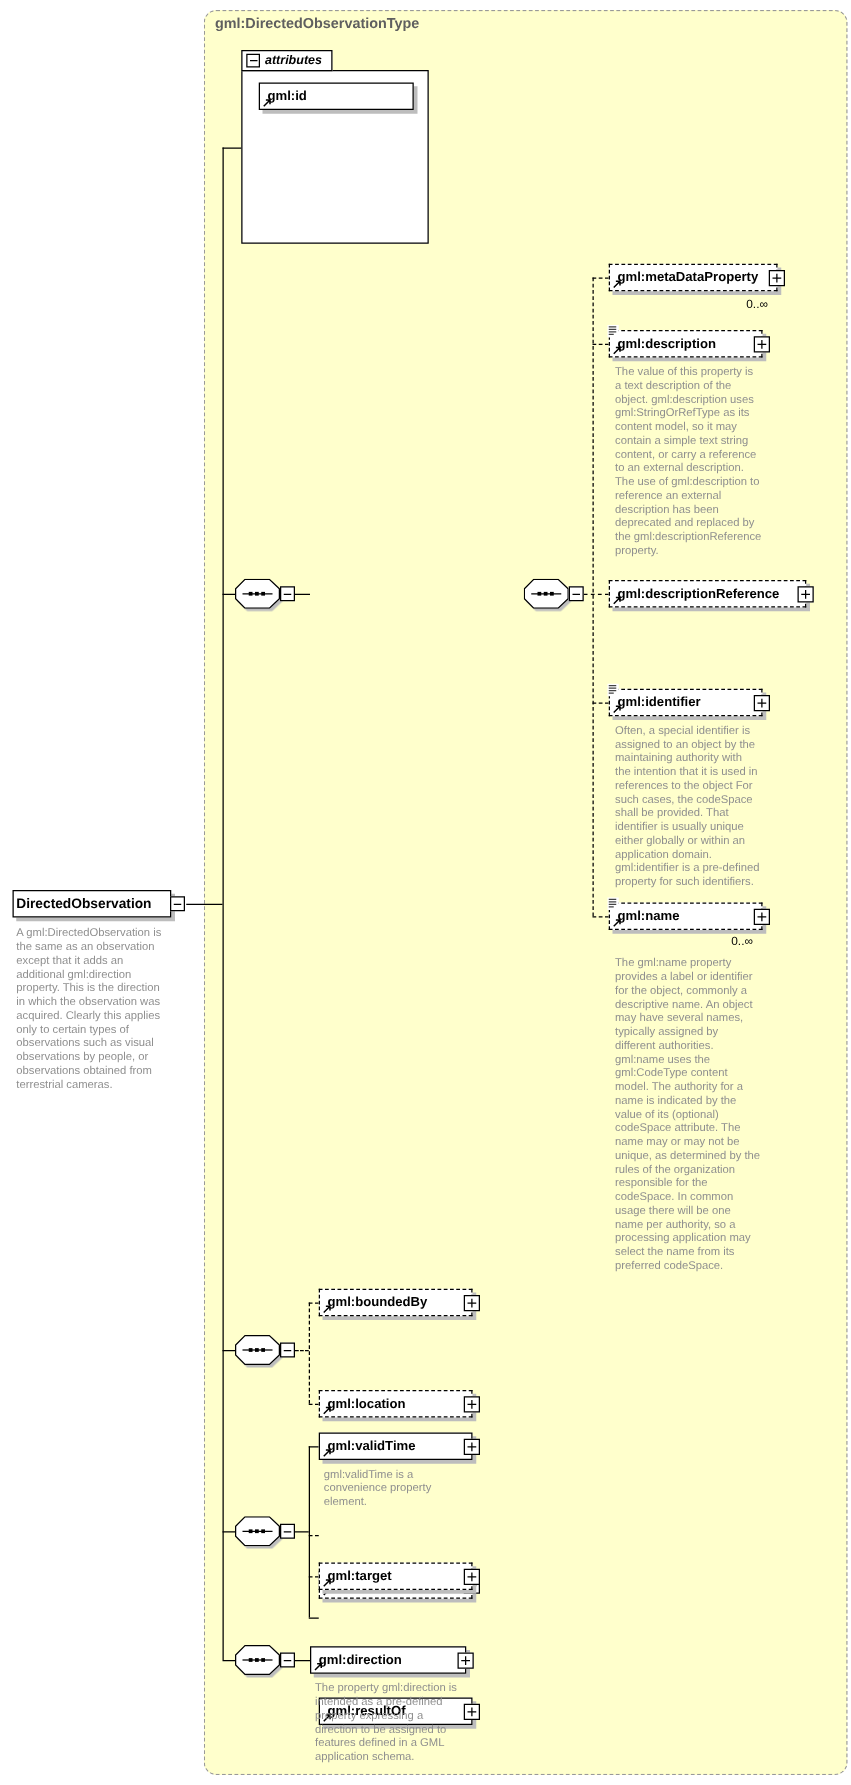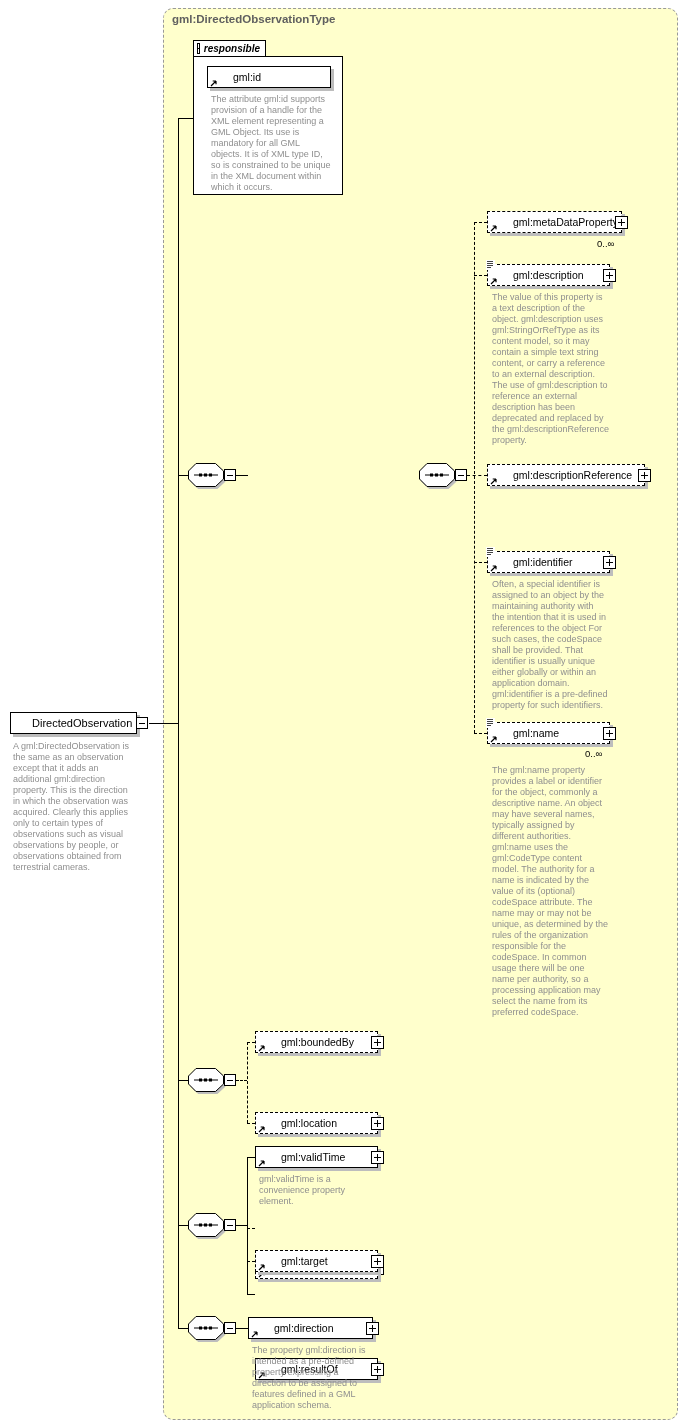--- a/index.html
+++ b/index.html
@@ -12,21 +12,21 @@
 
   
   .hl{position:absolute;height:0;border-top:1px solid #000;z-index:1;}
   .vl{position:absolute;width:0;border-left:1px solid #000;z-index:1;}
   .hl.d{border-top-style:dashed;}
   .vl.d{border-left-style:dashed;}
 
   
   .ebox{position:absolute;height:22px;background:#fff;border:1px solid #000;
         box-shadow:3px 3px 0 #bdbdbd;display:flex;align-items:center;
-        padding:0 4px 0 25px;box-sizing:border-box;font-weight:normal;font-size:10.5px;color:#000;z-index:3;}
+        padding:0 4px 0 6px;box-sizing:border-box;font-weight:bold;font-size:10.5px;color:#000;z-index:3;}
   .ebox.dashed{border-style:dashed;}
   .elabel{white-space:nowrap;}
 
   .plusbox{position:absolute;right:-7px;top:50%;margin-top:-6.5px;width:13px;height:13px;
         box-sizing:border-box;border:1px solid #000;background-color:#fff;
         background-image:linear-gradient(#000,#000),linear-gradient(#000,#000);
         background-size:7px 1px,1px 7px;background-position:center center;background-repeat:no-repeat;z-index:4;}
   .minusbox{width:12px;height:12px;box-sizing:border-box;border:1px solid #000;background-color:#fff;
         background-image:linear-gradient(#000,#000);background-size:6px 1px;
         background-position:center center;background-repeat:no-repeat;z-index:4;}
@@ -71,39 +71,30 @@
   <div class="hl" style="left:178px;top:118px;width:16px;"></div>
   <div class="hl" style="left:149px;top:723px;width:29px;"></div>
   <div class="hl" style="left:178px;top:475px;width:10px;"></div>
   <div class="hl" style="left:178px;top:1080px;width:10px;"></div>
   <div class="hl" style="left:178px;top:1225px;width:10px;"></div>
   <div class="hl" style="left:178px;top:1328px;width:10px;"></div>
 
   <div class="attr-body"></div>
   <div class="attr-tab">
     <span class="minusbox small"></span>
-    <span>responsible</span>
+    <span>attributes</span>
   </div>
   <div class="ebox" style="left:207px;top:66px;width:124px;">
     <span class="ref-icon">
       <svg width="9" height="9" viewBox="0 0 9 9">
           <path d="M1,8 L6,3 M6,3 H2.7 M6,3 V6.3" stroke="#000" stroke-width="1.2" fill="none"></path>
         </svg>
     </span>
     <span class="elabel">gml:id</span>
   </div>
-  <div class="doc" style="left:211px;top:94px;width:130px;">The attribute gml:id supports
-provision of a handle for the
-XML element representing a
-GML Object. Its use is
-mandatory for all GML
-objects. It is of XML type ID,
-so is constrained to be unique
-in the XML document within
-which it occurs.</div>
 
   <div class="ebox" style="left:10px;top:712px;width:127px;font-size:11px;">
     <span class="elabel" style="padding-left:0;margin-left:-4px;">DirectedObservation</span>
     <span class="minusbox attached"></span>
   </div>
   <div class="doc" style="left:13px;top:741px;width:152px;">A gml:DirectedObservation is
 the same as an observation
 except that it adds an
 additional gml:direction
 property. This is the direction

